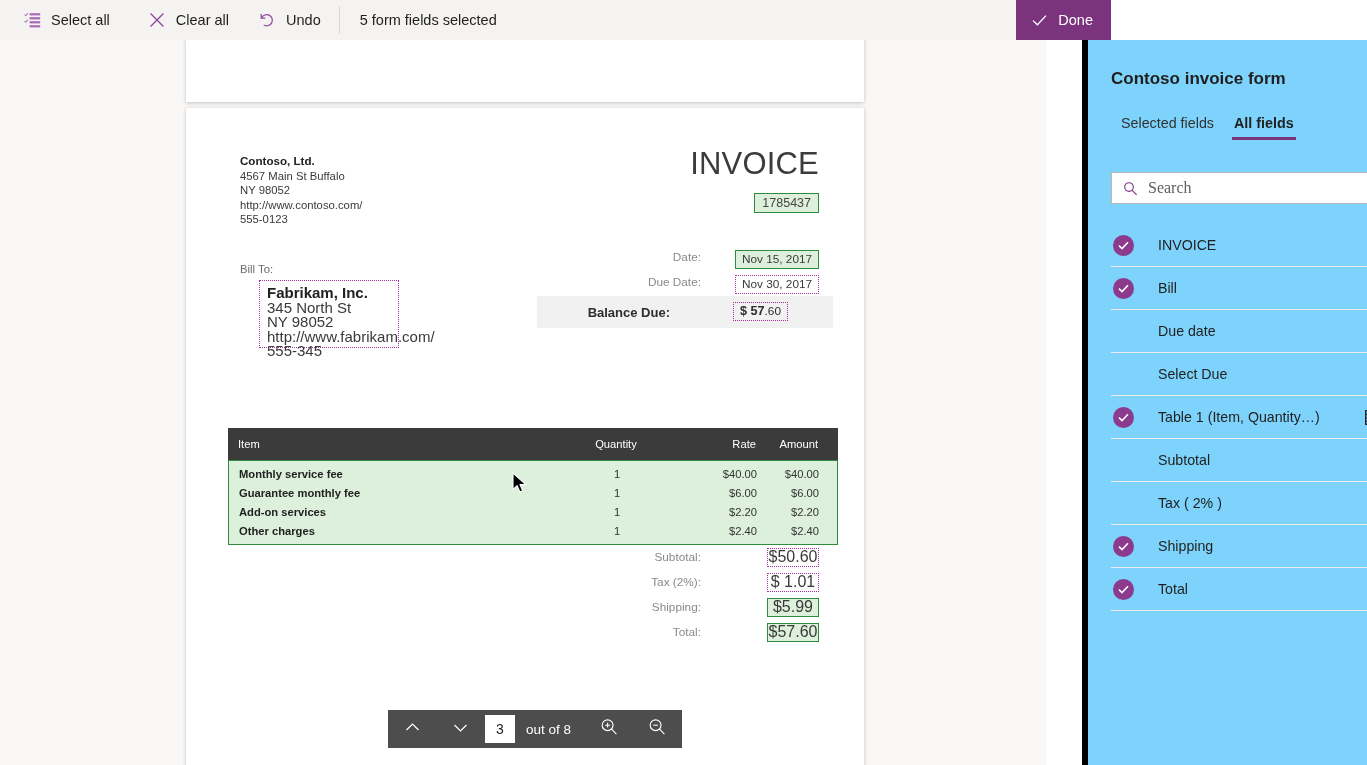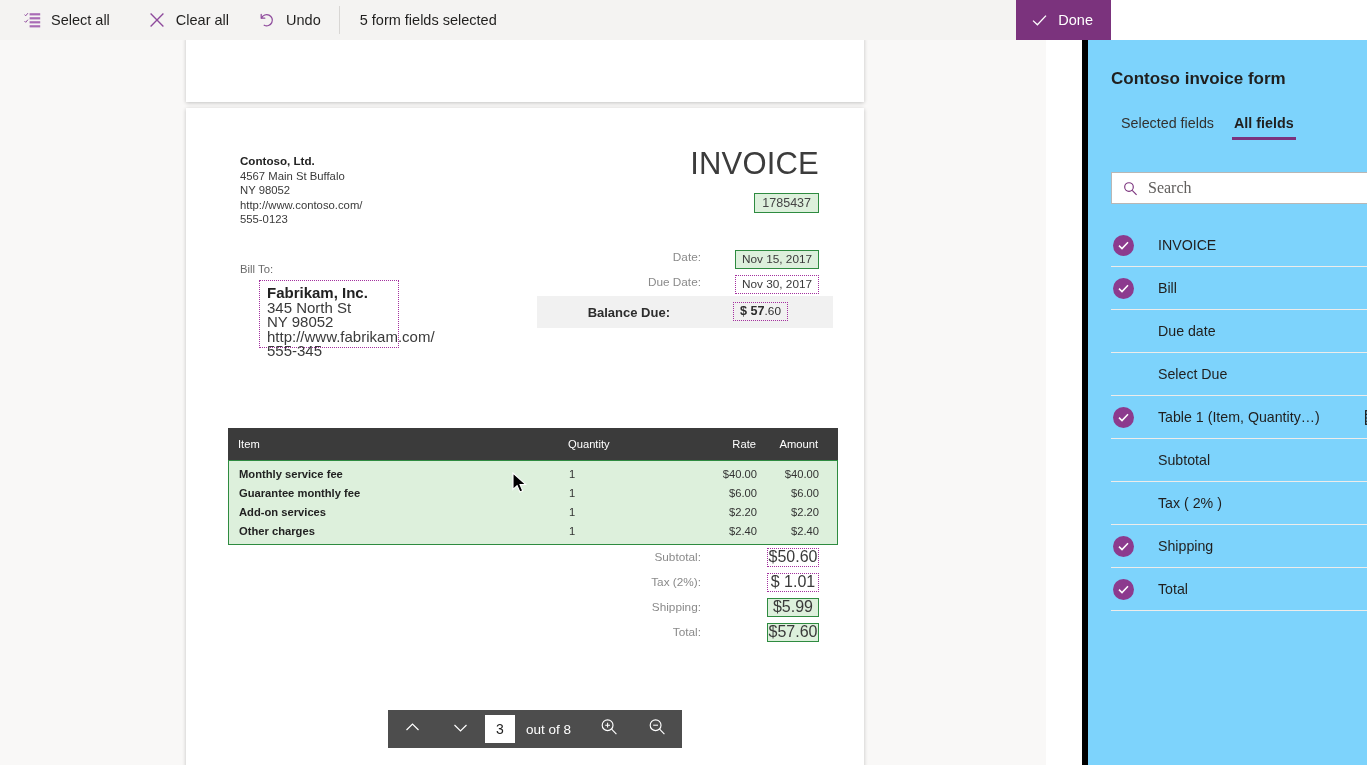--- a/index.html
+++ b/index.html
@@ -152,21 +152,21 @@
     background: #3b3b3b; color: #ffffff;
     height: 32px; font-size: 11.2px; margin-top: 35px;
   }
   #tbl-body {
     background: #ddf0dc;
     border: 1.6px solid #2e8b40;
     padding: 3px 0 4px 0;
   }
   .trow { display: flex; align-items: center; height: 19px; font-size: 11.2px; }
   .c-item { width: 340px; padding-left: 10px; }
-  .c-qty  { width: 110px; text-align: left; padding-right: 14px; }
+  .c-qty  { width: 110px; text-align: center; padding-right: 14px; }
   .c-rate { width: 78px; text-align: right; }
   .c-amt  { width: 72px; text-align: right; padding-right: 10px; }
   #tbl-head .c-item { color:#fff; }
   #tbl-body .trow .c-item { font-weight: bold; color: #222; }
   #tbl-body .trow .c-qty,
   #tbl-body .trow .c-rate,
   #tbl-body .trow .c-amt { color: #333; }
 
   
   #totals { position: absolute; left: 0; top: 440px; width: 678px; }

